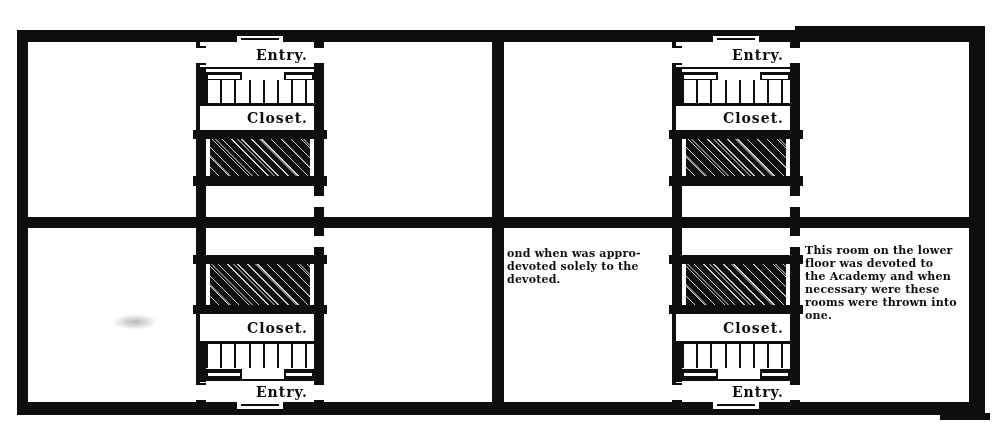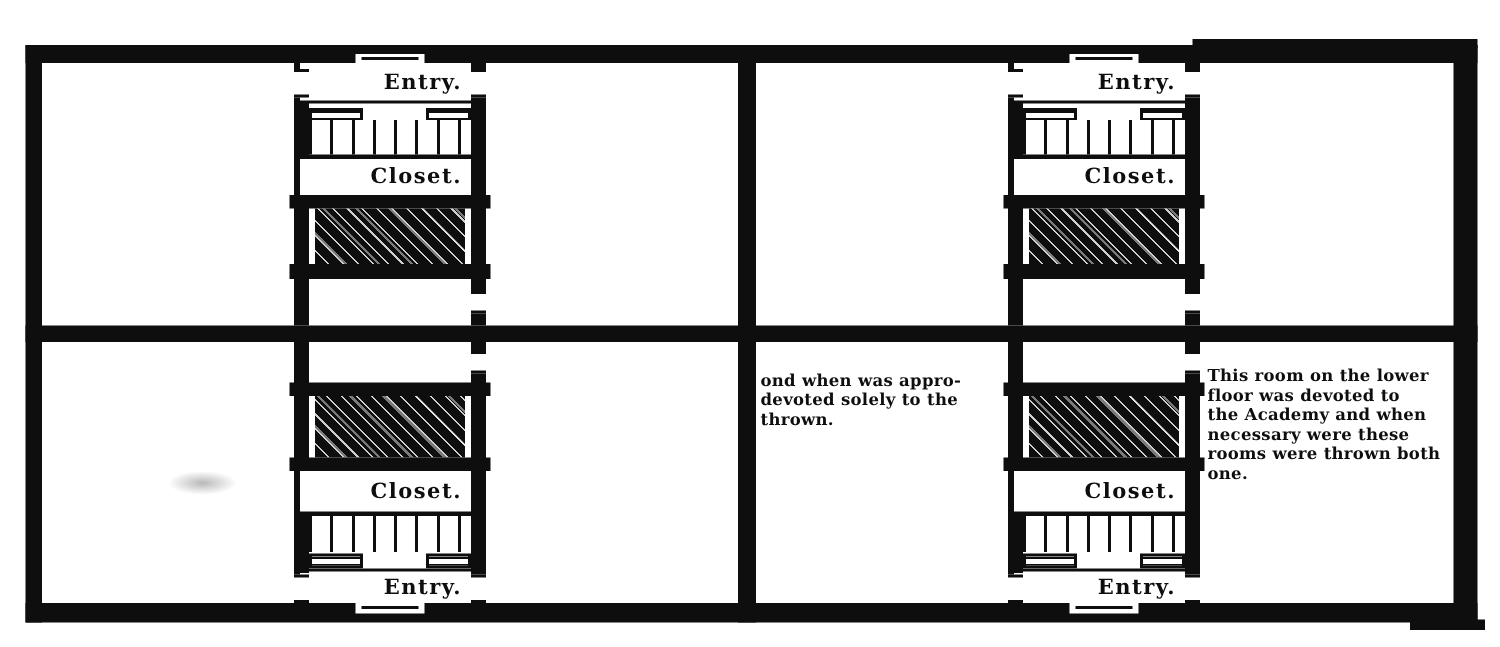--- a/index.html
+++ b/index.html
@@ -169,26 +169,26 @@
     <div class="room entry">
       <span>Entry.</span>
     </div>
     <div class="gapL"></div>
     <div class="gapR"></div>
   </div>
 
   <div class="annotation" style="left:507px;top:247px;width:168px">
     <div>ond when was appro-</div>
     <div>devoted solely to the</div>
-    <div>thrown.</div>
+    <div>devoted.</div>
   </div>
   <div class="annotation" style="left:805px;top:244px;width:168px">
     <div>This room on the lower</div>
     <div>floor was devoted to</div>
     <div>the Academy and when</div>
     <div>necessary were these</div>
-    <div>rooms were thrown both</div>
+    <div>rooms were thrown into</div>
     <div>one.</div>
   </div>
 
   <div class="smudge"></div>
 
 </div>
 
 </body></html>

